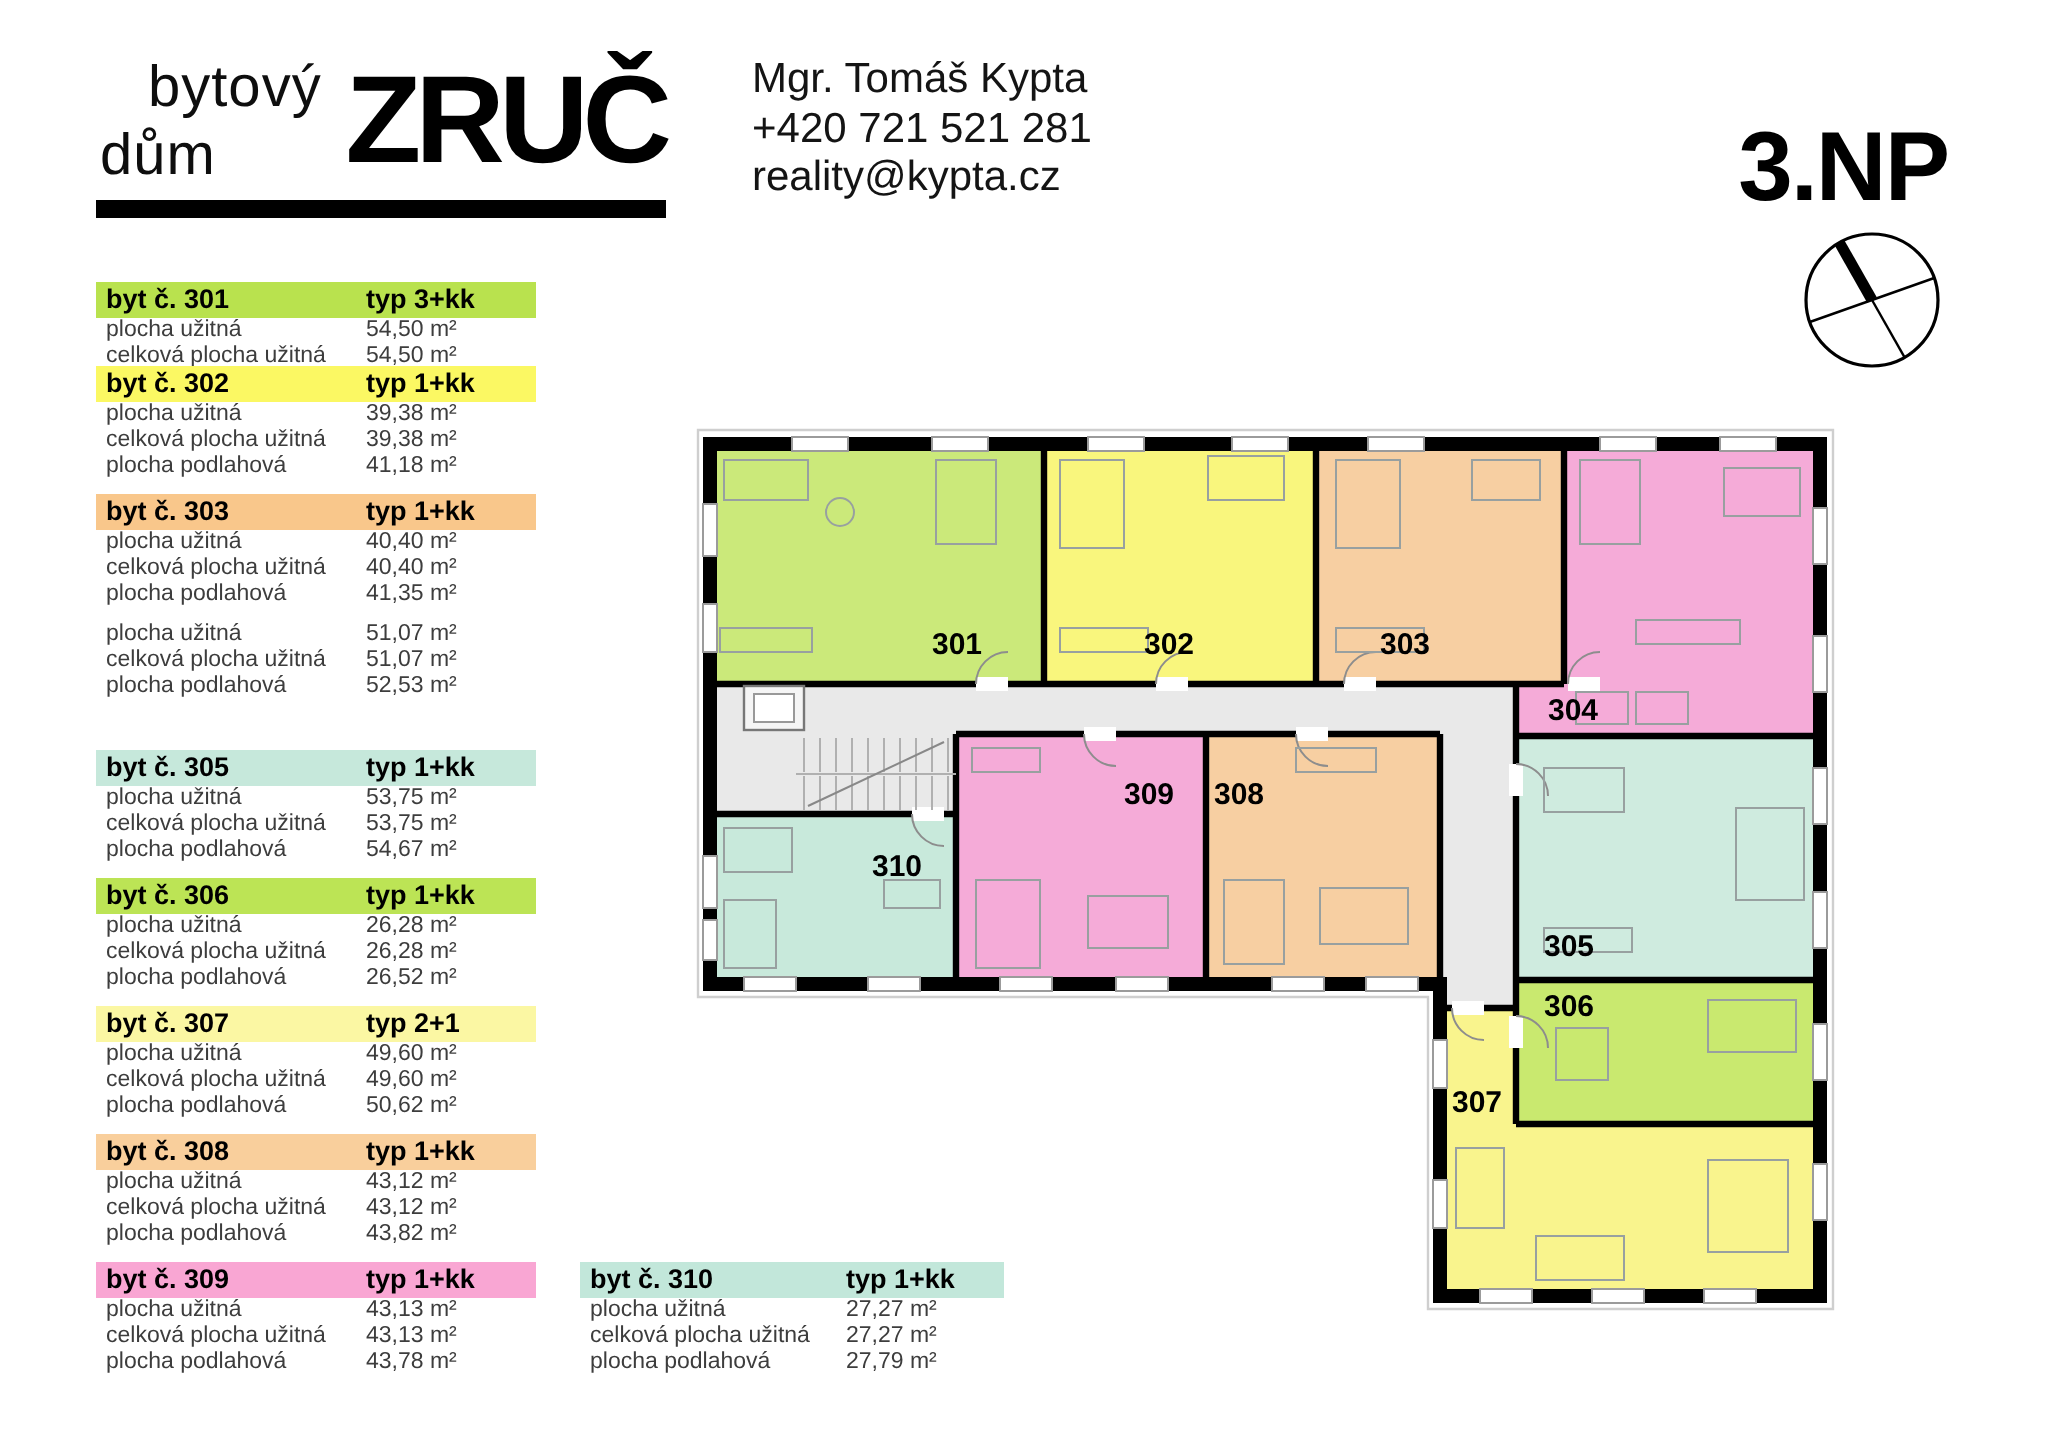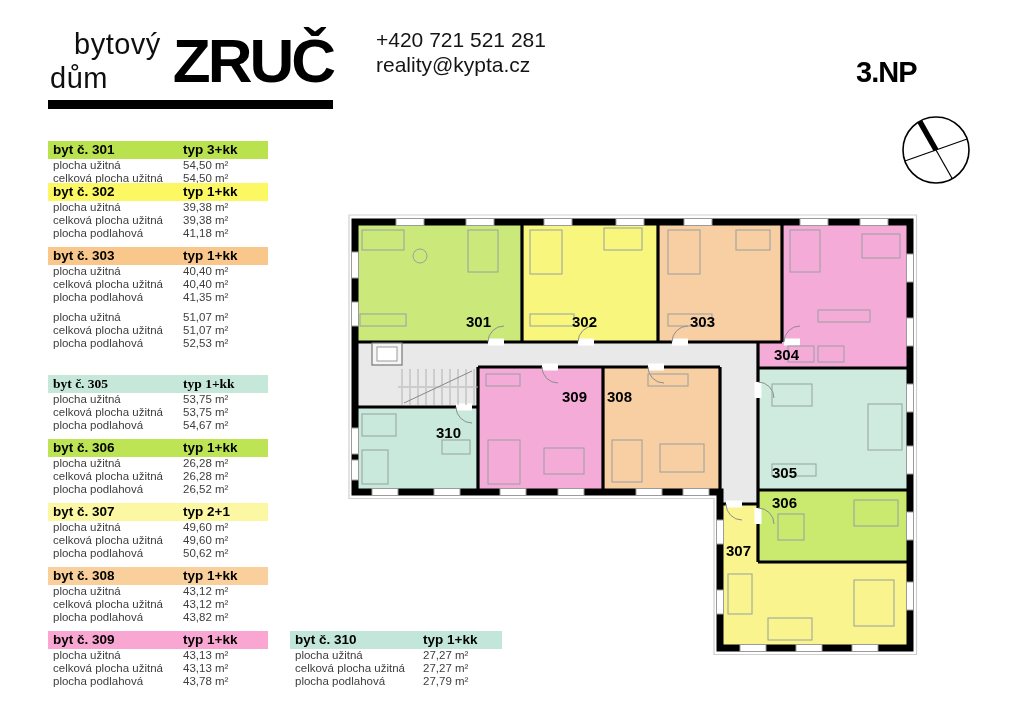--- a/index.html
+++ b/index.html
@@ -17,22 +17,22 @@
     position:absolute;left:160px;top:26px;width:173px;text-align:right;
     font-size:62px;font-weight:bold;letter-spacing:-3px;color:#000;line-height:70px;
   }
   .brand-rule{position:absolute;left:48px;top:100px;width:285px;height:9px;background:#000;}
 
   
   .contact{position:absolute;left:376px;top:28px;font-size:21px;line-height:24.5px;color:#141414;}
 
   
   .floor-title{
-    position:absolute;left:856px;top:56px;width:118px;text-align:left;
-    font-size:29px;font-weight:bold;color:#000;letter-spacing:-1px;
+    position:absolute;left:856px;top:56px;width:118px;text-align:right;
+    font-size:49px;font-weight:bold;color:#000;letter-spacing:-1px;
   }
 
   
   .apt{position:absolute;width:220px;}
   .apt-head{position:relative;height:17px;padding-top:1px;}
   .apt-title{position:absolute;left:5px;top:1px;font-size:13.5px;font-weight:bold;color:#000;}
   .apt-typ{position:absolute;left:135px;top:1px;font-size:13.5px;font-weight:bold;color:#000;}
   .apt-row{position:relative;height:13px;margin-top:0px;}
   .apt-row .lab{position:absolute;left:5px;top:0;font-size:11.5px;color:#3d3d3d;}
   .apt-row .val{position:absolute;left:135px;top:0;font-size:11.5px;color:#3d3d3d;}
@@ -42,20 +42,21 @@
 </style>
 </head>
 <body>
 
 <div class="brand-word" style="top:28px;margin-left:24px;">bytový</div>
 <div class="brand-word" style="top:62px;">dům</div>
 <div class="brand-name">ZRUČ</div>
 <div class="brand-rule"></div>
 
 <div class="contact">
+  <div>Mgr. Tomáš Kypta</div>
   <div>+420 721 521 281</div>
   <div>reality@kypta.cz</div>
 </div>
 
 <div class="floor-title">3.NP</div>
 
 <svg class="abs" style="left:898px;top:110px;" width="78" height="82" viewBox="0 0 78 82">
   <circle cx="38" cy="40" r="33" fill="none" stroke="#000" stroke-width="1.6"></circle>
   <line x1="6.9" y1="51" x2="69.1" y2="29" stroke="#000" stroke-width="1.2"></line>
   <line x1="38" y1="40" x2="54.3" y2="68.7" stroke="#000" stroke-width="1.2"></line>
@@ -136,21 +137,21 @@
         <span class="val">51,07 m²</span>
       </div>
     <div class="apt-row">
         <span class="lab">plocha podlahová</span>
         <span class="val">52,53 m²</span>
       </div>
   </div>
 </div>
 
 <div class="apt" style="left:48px;top:375px;">
-  <div class="apt-head" style="background-color: rgb(198, 232, 219); font-family: Liberation Serif, serif;">
+  <div class="apt-head" style="background-color: rgb(198, 232, 219);">
     <span class="apt-title">byt č. 305</span>
     <span class="apt-typ">typ 1+kk</span>
   </div>
   <div class="apt-rows">
     <div class="apt-row">
         <span class="lab">plocha užitná</span>
         <span class="val">53,75 m²</span>
       </div>
     <div class="apt-row">
         <span class="lab">celková plocha užitná</span>

